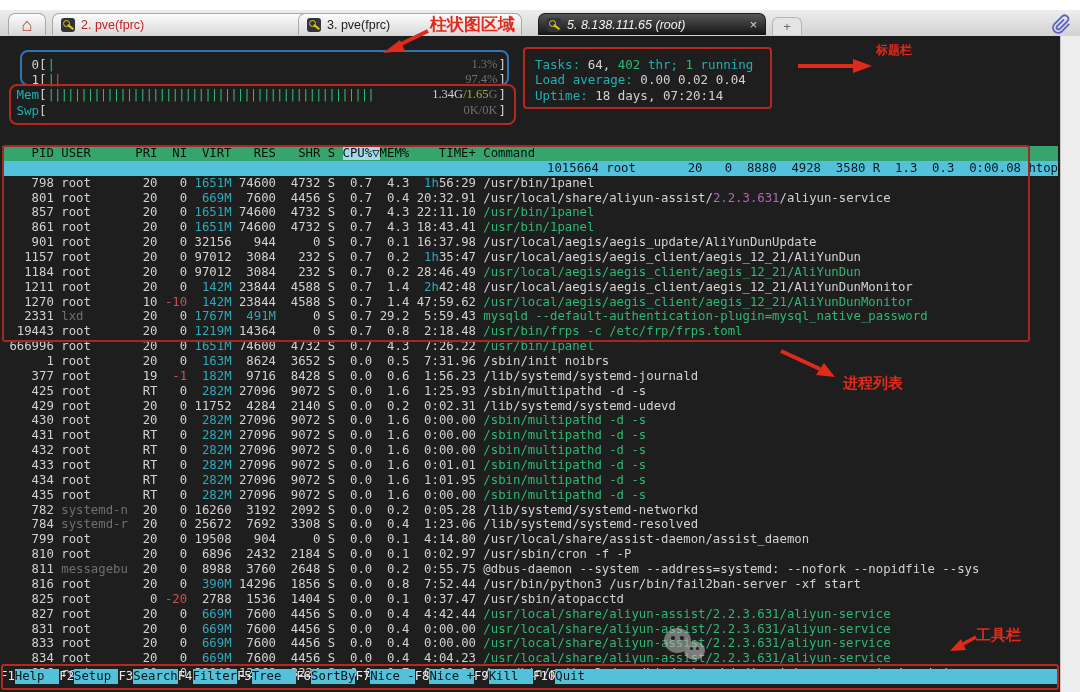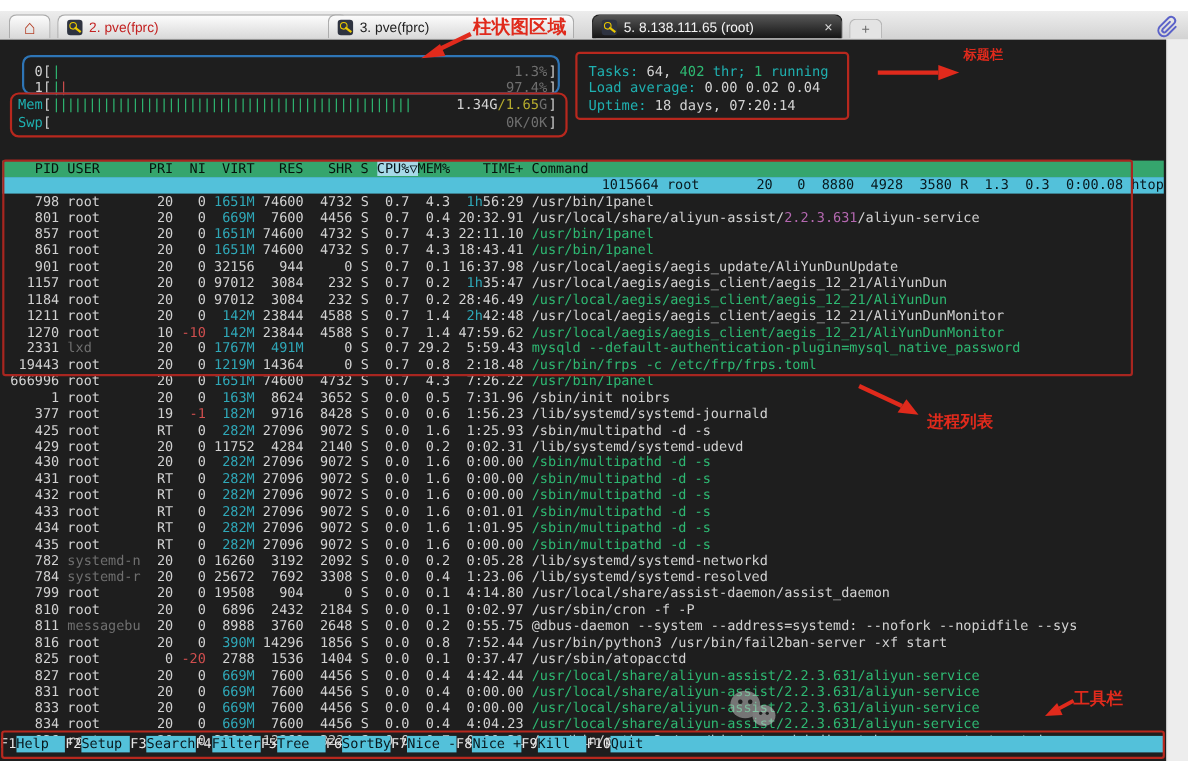--- a/index.html
+++ b/index.html
@@ -13,21 +13,21 @@
   .menuright span{display:inline-block;margin-left:20px;}
   
   .tabbar{position:absolute;left:0;top:10px;width:1080px;height:26px;
           background:linear-gradient(#ededed,#d2d2d2);}
   .tab{position:absolute;top:3px;height:22px;border-radius:7px 7px 0 0;border:1px solid #a8a8a8;border-bottom:none;
        background:linear-gradient(#fcfcfc,#d9d9d9);display:flex;align-items:center;padding:0 8px;font-size:12.5px;color:#333;box-sizing:border-box;}
   .tab.home{left:8px;width:38px;justify-content:center;}
   .houseicon{font-size:18px;color:#b5432a;line-height:1;}
   .tab.t2{left:52px;width:264px;align-items:center;}
   .tab.t3{left:298px;width:224px;}
-  .tab.t5{left:538px;width:228px;background:linear-gradient(#565656,#141414);border-color:#1d1d1d;color:#eee;}
+  .tab.t5{left:538px;width:228px;background:linear-gradient(#565656,#141414);border-color:#1d1d1d;color:#eee;font-style:italic;}
   .tlabel{margin-left:6px;white-space:nowrap;overflow:hidden;}
   .t2 .tlabel{color:#c32222;}
   .t3 .tlabel{color:#222;}
   .t5 .tlabel{color:#f2f2f2;}
   .tclose{margin-left:auto;color:#9a9a9a;font-size:13px;padding-left:8px;}
   .t5 .tclose{color:#d8d8d8;}
   .keyicon{position:relative;width:14px;height:14px;background:#2e3340;border-radius:3px;flex:none;}
   .keyicon .kh{position:absolute;left:2px;top:2px;width:5px;height:5px;border:1.6px solid #eac800;border-radius:50%;}
   .keyicon .ks{position:absolute;left:6px;top:8px;width:7px;height:2.4px;background:#eac800;transform:rotate(38deg);}
   .newtab{position:absolute;left:772px;top:7px;width:30px;height:18px;border-radius:6px 6px 0 0;background:#e4e4e4;
@@ -36,21 +36,21 @@
   
   .terminal{position:absolute;left:0;top:36px;width:1060px;height:656px;background:#1e1e1e;
             font-family:"DejaVu Sans Mono",monospace;font-size:12.5px;color:#d2d2d2;}
   .scrolltrack{position:absolute;left:1060px;top:36px;width:20px;height:656px;background:#ededed;border-left:1px solid #c6c6c6;box-sizing:border-box;}
   
   .meters{position:absolute;left:16px;top:21px;}
   .mline{display:flex;height:15.2px;line-height:15.2px;white-space:pre;}
   .mlab{width:23px;text-align:right;}
   .mbar{position:relative;width:452px;overflow:hidden;}
   .ticks{position:absolute;left:1px;top:0;letter-spacing:-1px;}
-  .mval{position:absolute;right:1px;top:0;}
+  .mval{position:absolute;right:1px;top:0;font-family:Liberation Serif, serif;}
   
   .tasks{position:absolute;left:535px;top:21px;}
   .tline{height:15.4px;line-height:15.4px;white-space:pre;}
   
   .ptable{position:absolute;left:2px;top:97px;width:1056px;}
   .trow{height:14.86px;line-height:14.86px;white-space:pre;font-size:12.3px;}
   .trow.hrow{background:#35a56d;margin-top:13px;}
   .c-hdr{color:#06130c;}
   .c-hdrsort{background:#a6d9e8;color:#06131a;}
   .trow.sel{background:#53c1da;text-align:right;}

